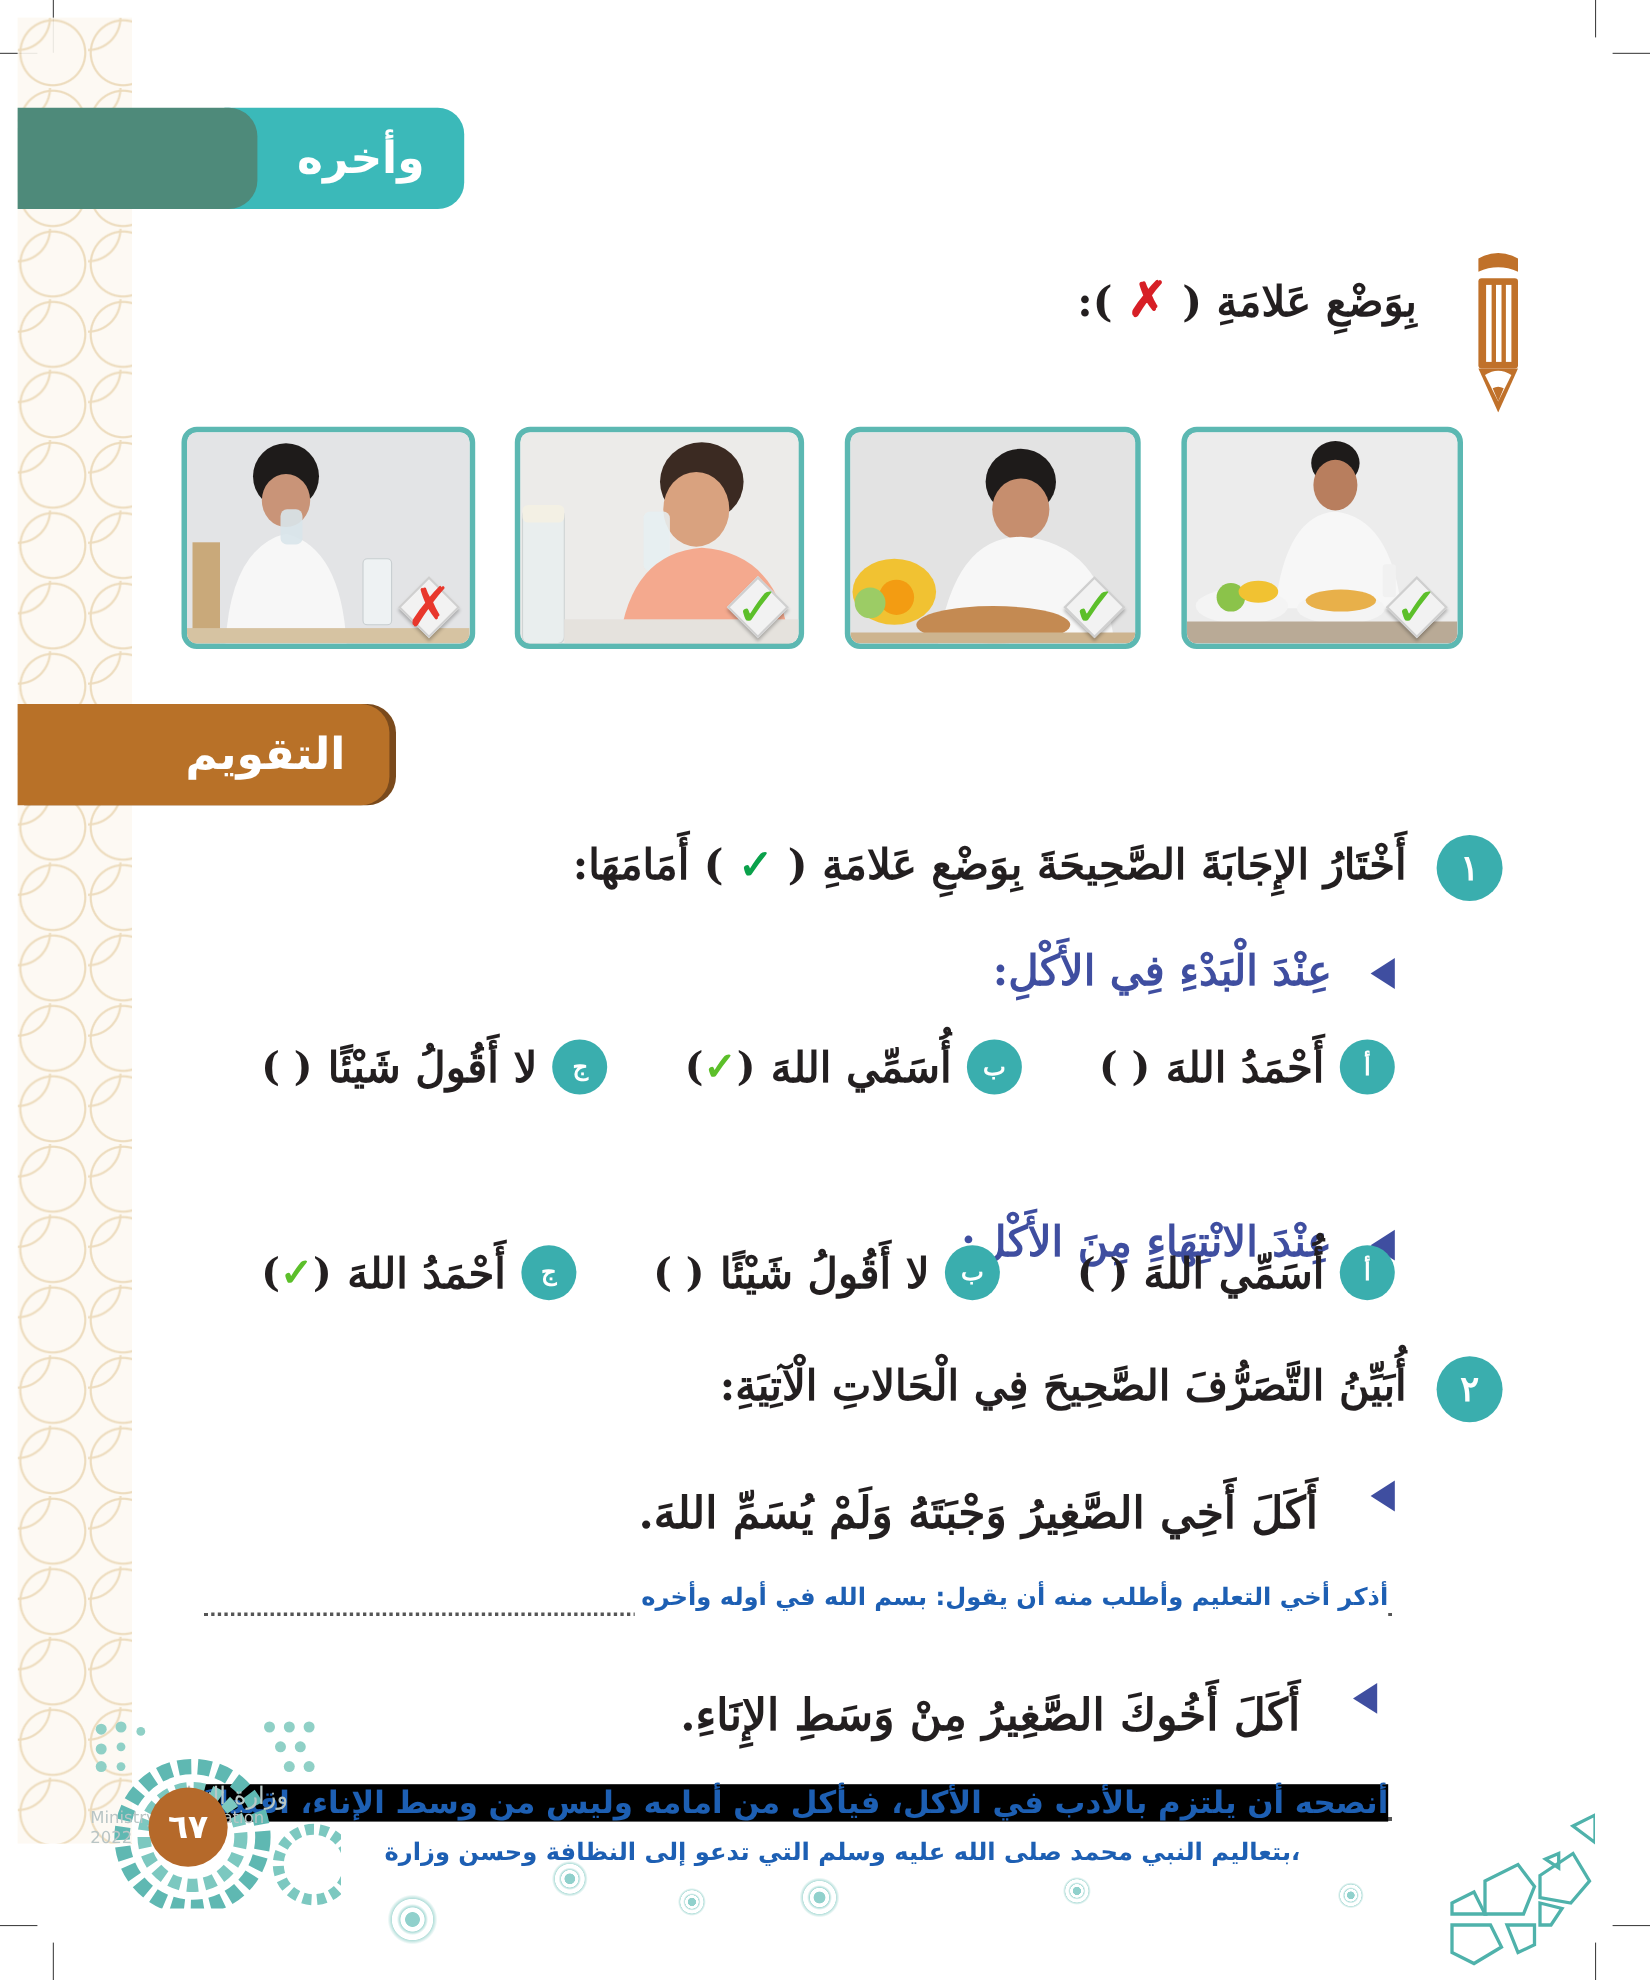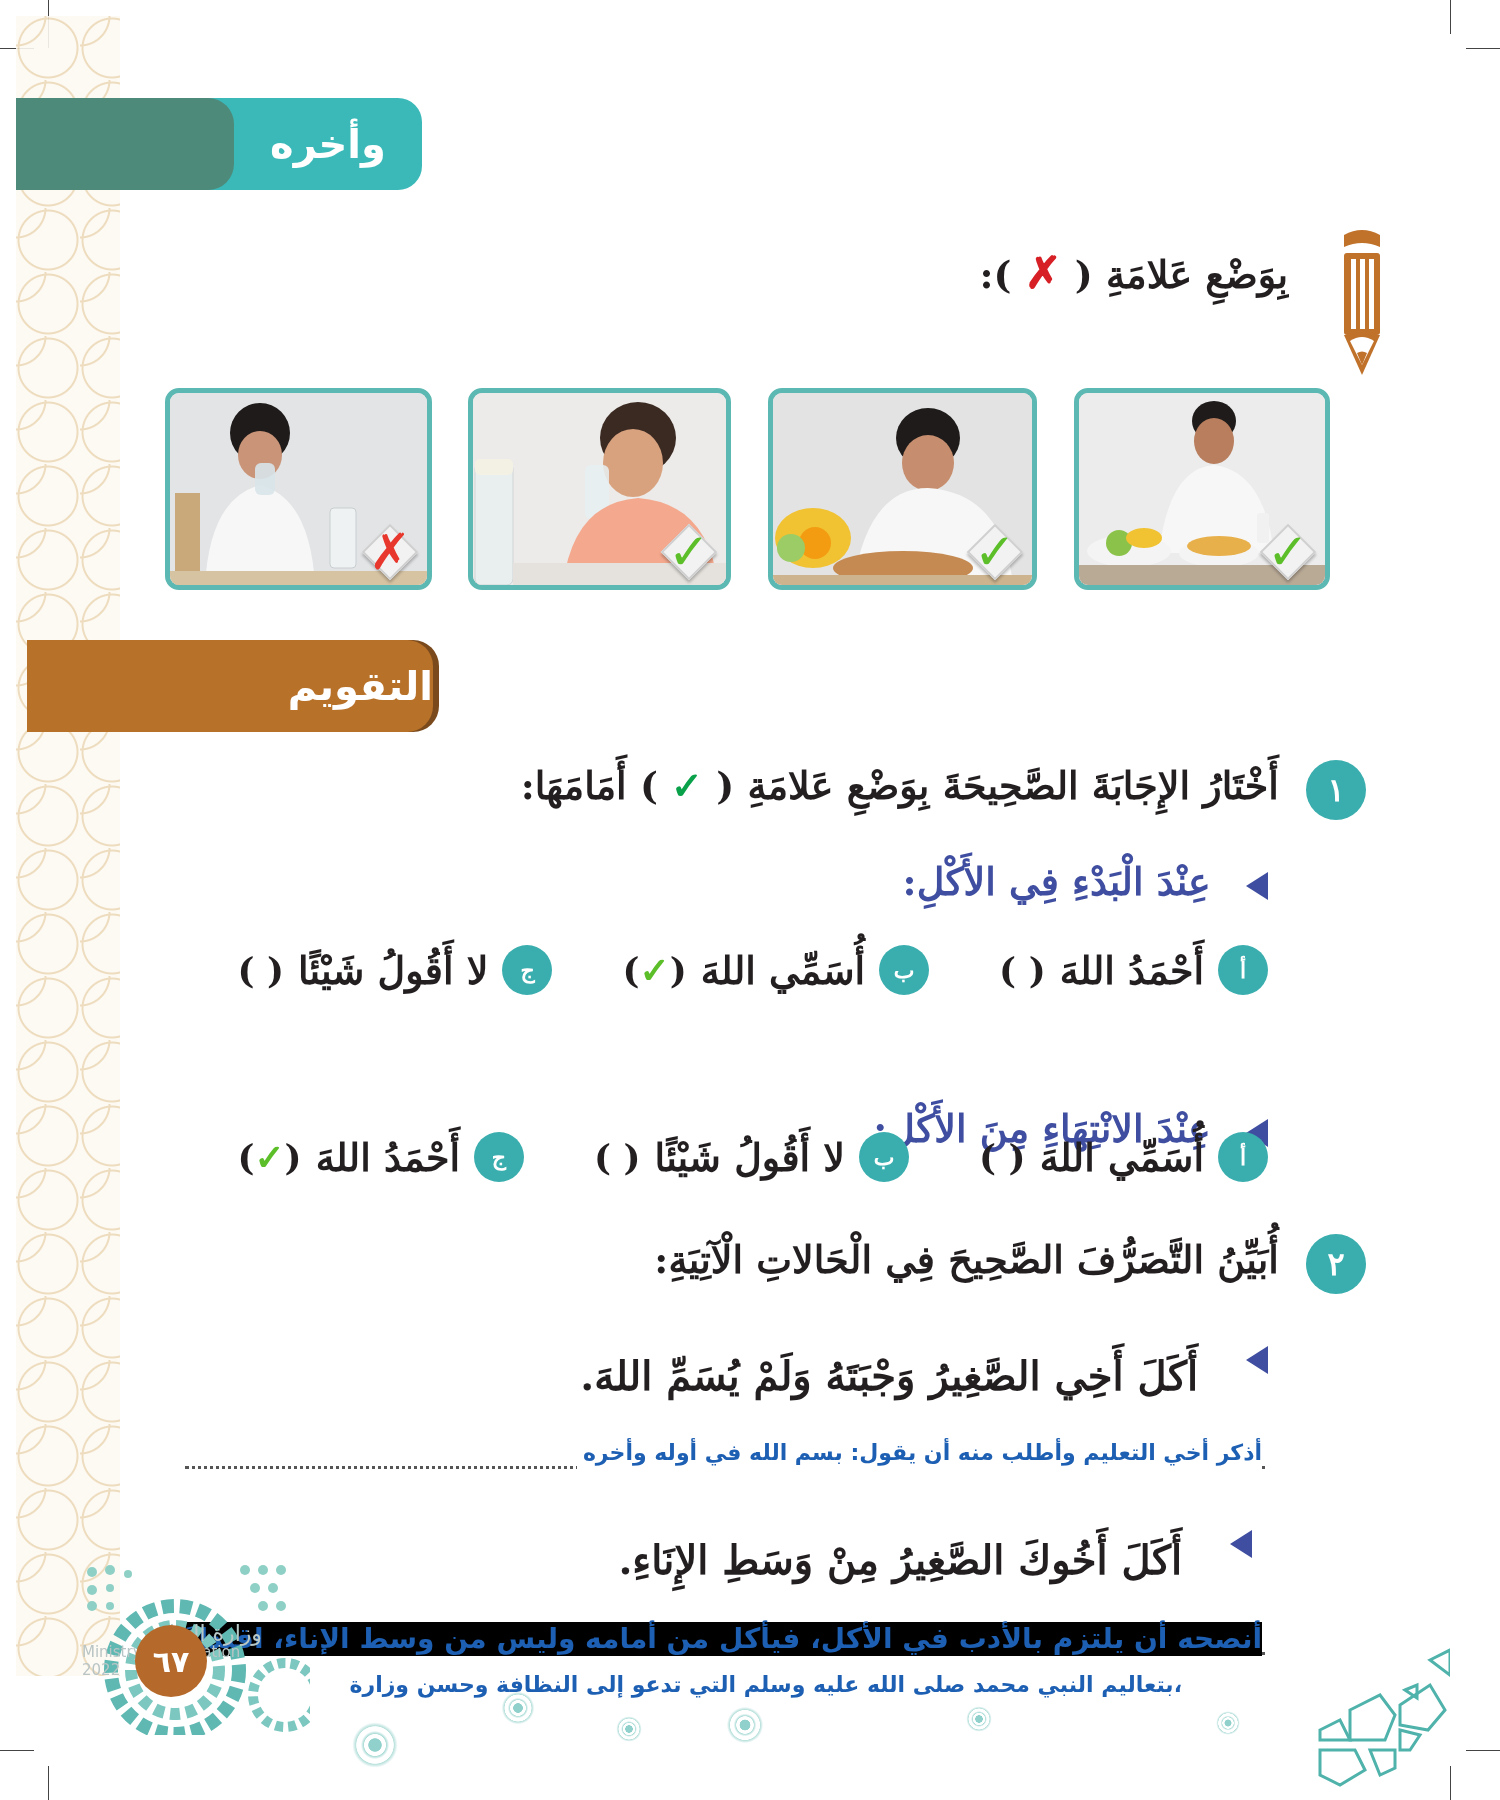--- a/index.html
+++ b/index.html
@@ -18,22 +18,22 @@
   .crop { position: absolute; background: #444; }
 
   .banner { position: absolute; left: 16px; height: 92px; display: flex; }
   .banner .dark { height: 100%; border-radius: 0 26px 26px 0; position: relative; z-index: 2; }
   .banner .light { height: 100%; border-radius: 0 24px 24px 0; margin-left: -30px; padding-left: 30px;
     display: flex; align-items: center; justify-content: center; color: #fff; font-weight: bold; font-size: 40px; }
   .banner.activity { top: 98px; }
   .banner.activity .dark { width: 218px; background: #4e8a7a; }
   .banner.activity .light { width: 218px; background: #3bb9b9; }
   .banner.eval { top: 640px; }
-  .banner.eval .light { margin-left: 11px; padding-left: 0; width: 406px; background: #b87128;
-    box-shadow: 6px 0 0 #7a4a1c; justify-content: flex-end; border-radius: 0 26px 26px 0; }
+  .banner.eval .light { margin-left: 0; padding-left: 0; width: 338px; background: #b87128;
+    box-shadow: 6px 0 0 #7a4a1c; justify-content: flex-end; padding-right: 40px; border-radius: 0 26px 26px 0; }
 
   .rtl { direction: rtl; position: absolute; }
   .big { font-family: "DejaVu Serif", serif; font-weight: bold; color: #231f20; }
   .blue-head { font-family: "DejaVu Serif", serif; font-weight: bold; color: #3f4ea0; }
   .hand { font-family: "DejaVu Sans", sans-serif; font-weight: bold; color: #1d5fb3; }
 
   .tri { display: inline-block; width: 0; height: 0; border-top: 14px solid transparent;
     border-bottom: 14px solid transparent; border-right: 22px solid #3f4ea0; vertical-align: middle; }
 
   .check { color: #0aa14b; font-weight: bold; }

